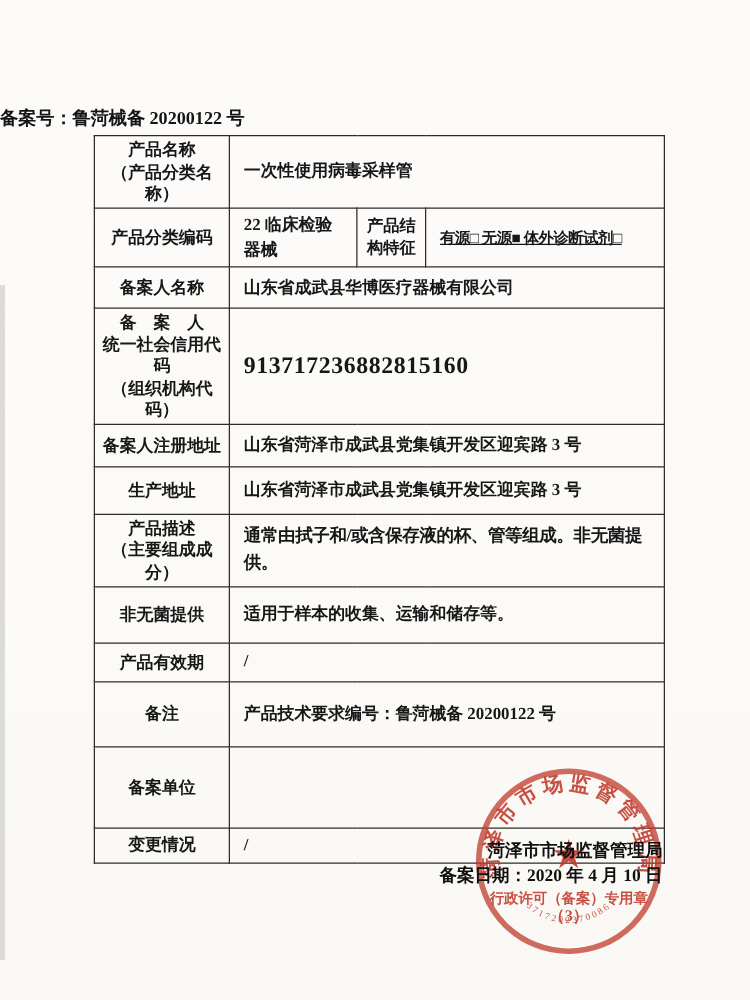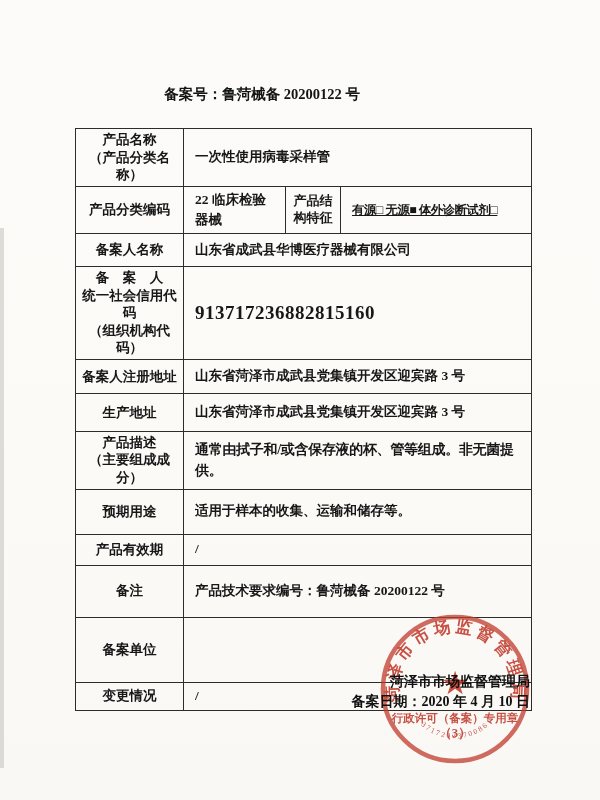--- a/index.html
+++ b/index.html
@@ -18,24 +18,24 @@
     content:""; position:absolute; left:0; top:228px; width:4px; height:540px;
     background:rgba(150,148,140,0.30);
   }
   .title {
     position:absolute; top:46px; left:0; width:100%;
     text-align:center; font-size:27px; font-weight:bold;
     letter-spacing:2px; color:#0c0c0c;
   }
   .record-no {
     position:absolute; top:85px; left:0; width:524px;
-    text-align:center; font-size:14.5px; font-weight:bold; color:#141414;
+    text-align:left; font-size:14.5px; font-weight:bold; color:#141414;
   }
   table.reg {
-    position:absolute; left:75px; top:128px; width:456px;
+    position:absolute; left:75px; top:108px; width:456px;
     border-collapse:collapse; table-layout:fixed;
   }
   td {
     border:1.6px solid #2e2c2a;
     font-size:13.5px; font-weight:600;
     vertical-align:middle; color:#171717;
     overflow:hidden;
   }
   td.lbl { text-align:center; line-height:1.3; padding:2px 3px; }
   td.val { text-align:left; padding:3px 6px 3px 11px; line-height:1.5; }
@@ -113,21 +113,21 @@
 
     <tr style="height:56px">
       <td class="lbl">
         <span class="lbl-line">产品描述</span>
         <span class="lbl-line">（主要组成成分）</span>
       </td>
       <td class="val desc-val" colspan="3">通常由拭子和/或含保存液的杯、管等组成。非无菌提供。</td>
     </tr>
 
     <tr style="height:45px">
-      <td class="lbl">预期用途</td>
+      <td class="lbl">非无菌提供</td>
       <td class="val" colspan="3">适用于样本的收集、运输和储存等。</td>
     </tr>
 
     <tr style="height:31px">
       <td class="lbl">产品有效期</td>
       <td class="val" colspan="3">/</td>
     </tr>
 
     <tr style="height:52px">
       <td class="lbl">备注</td>

